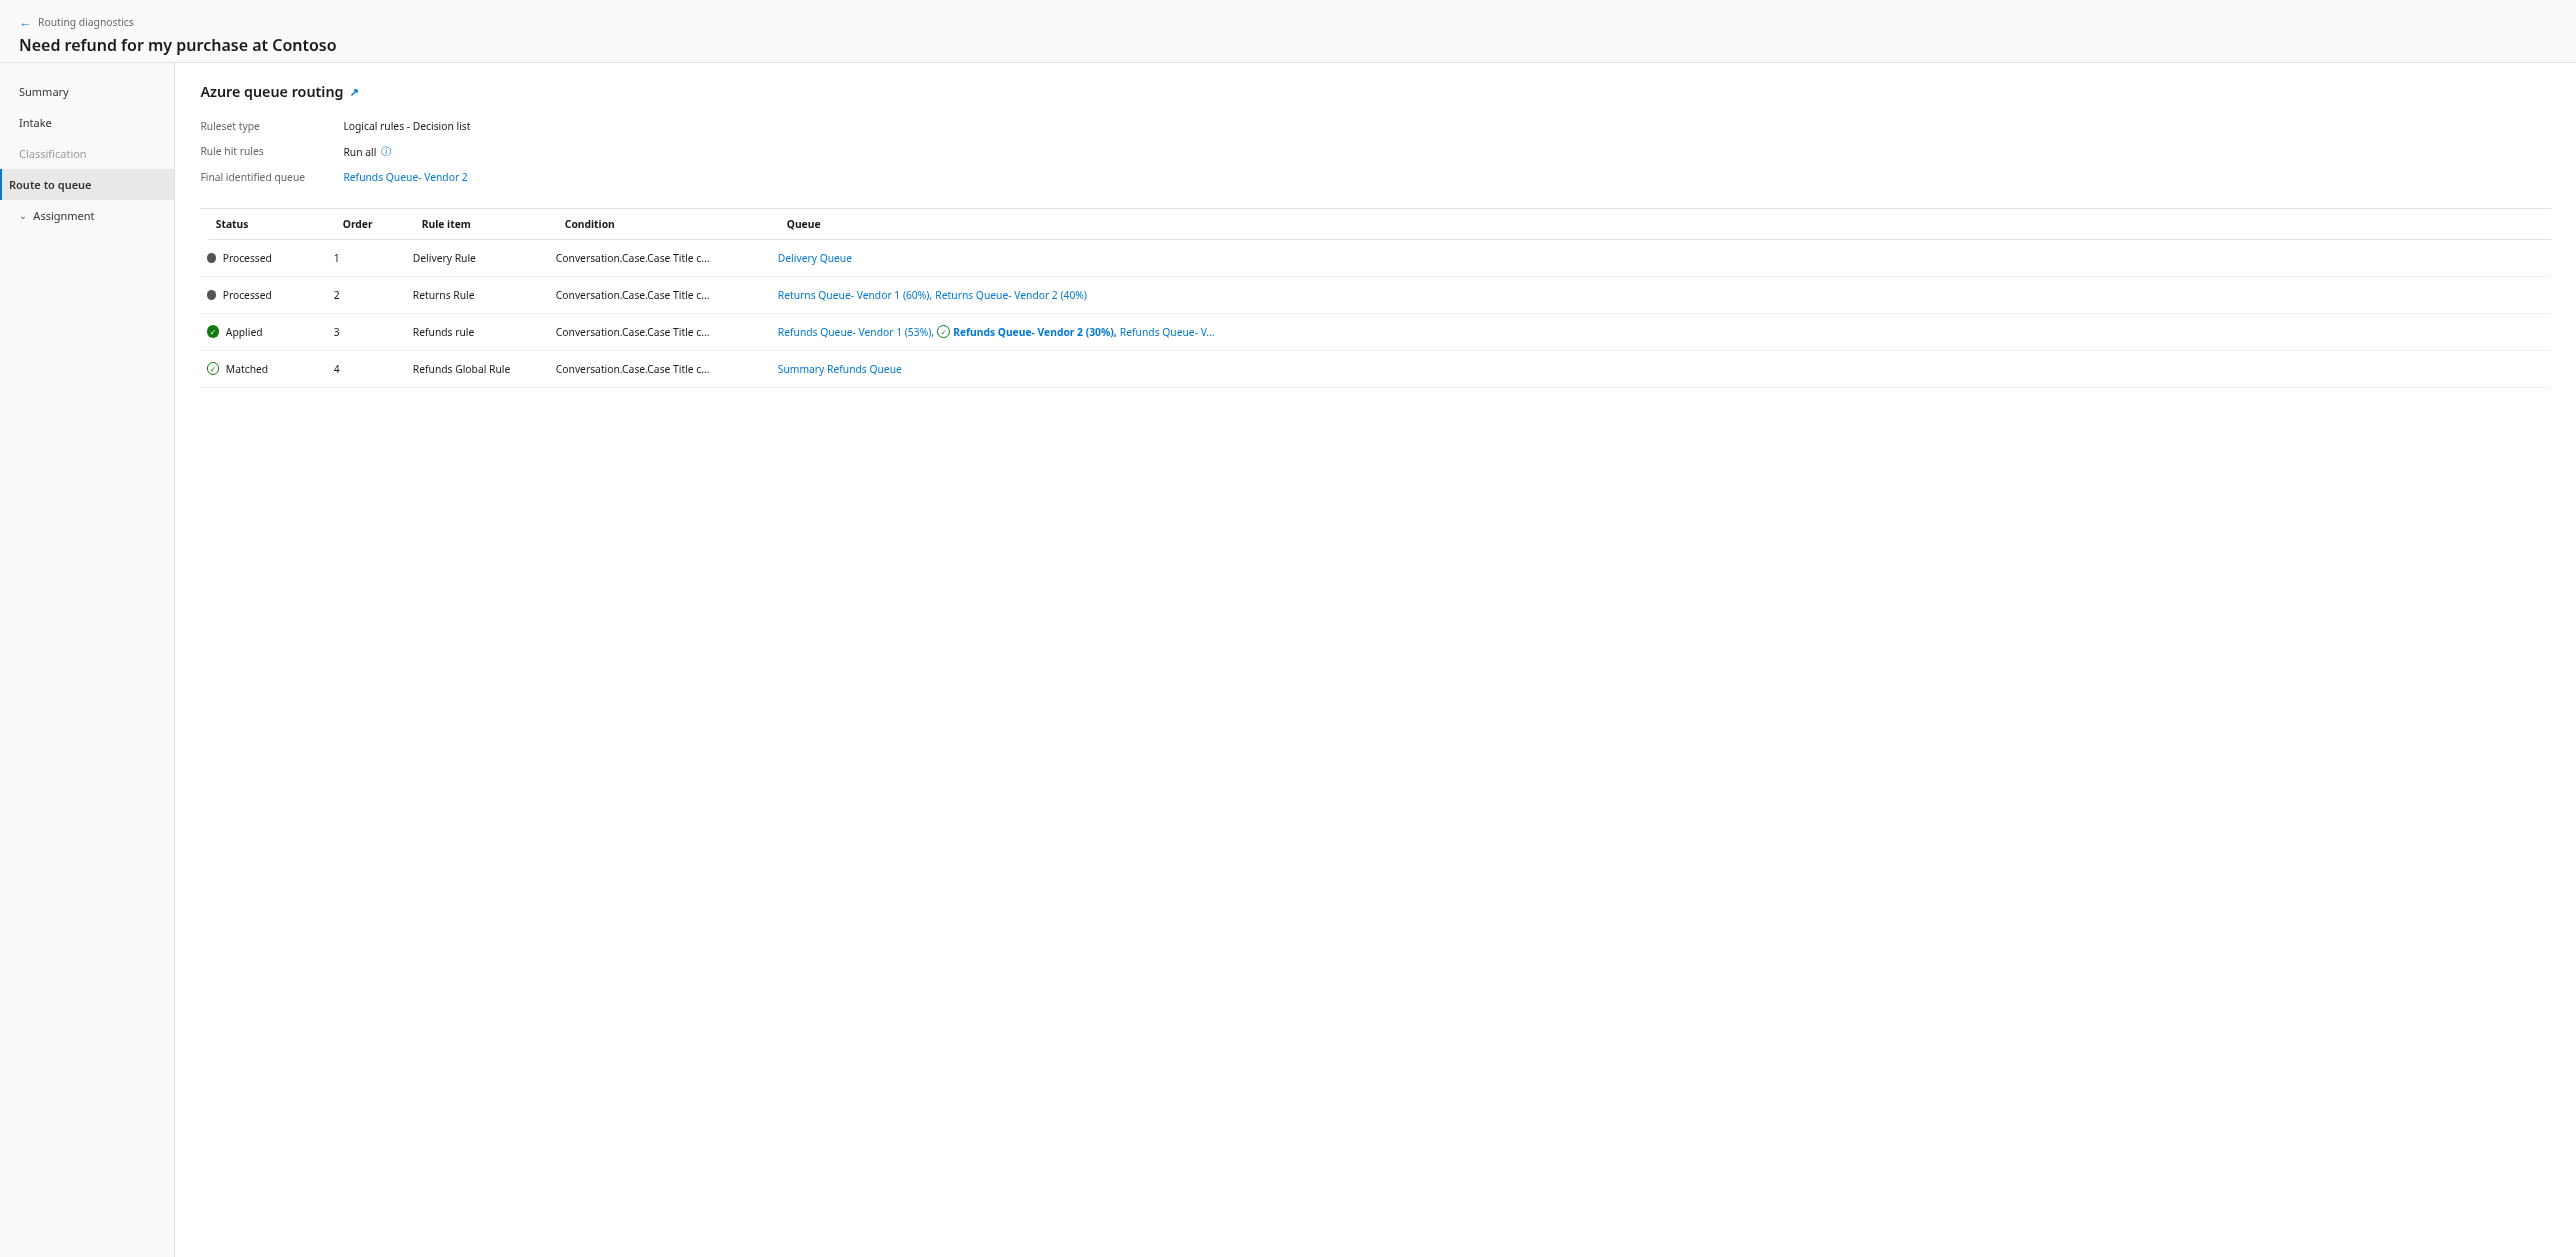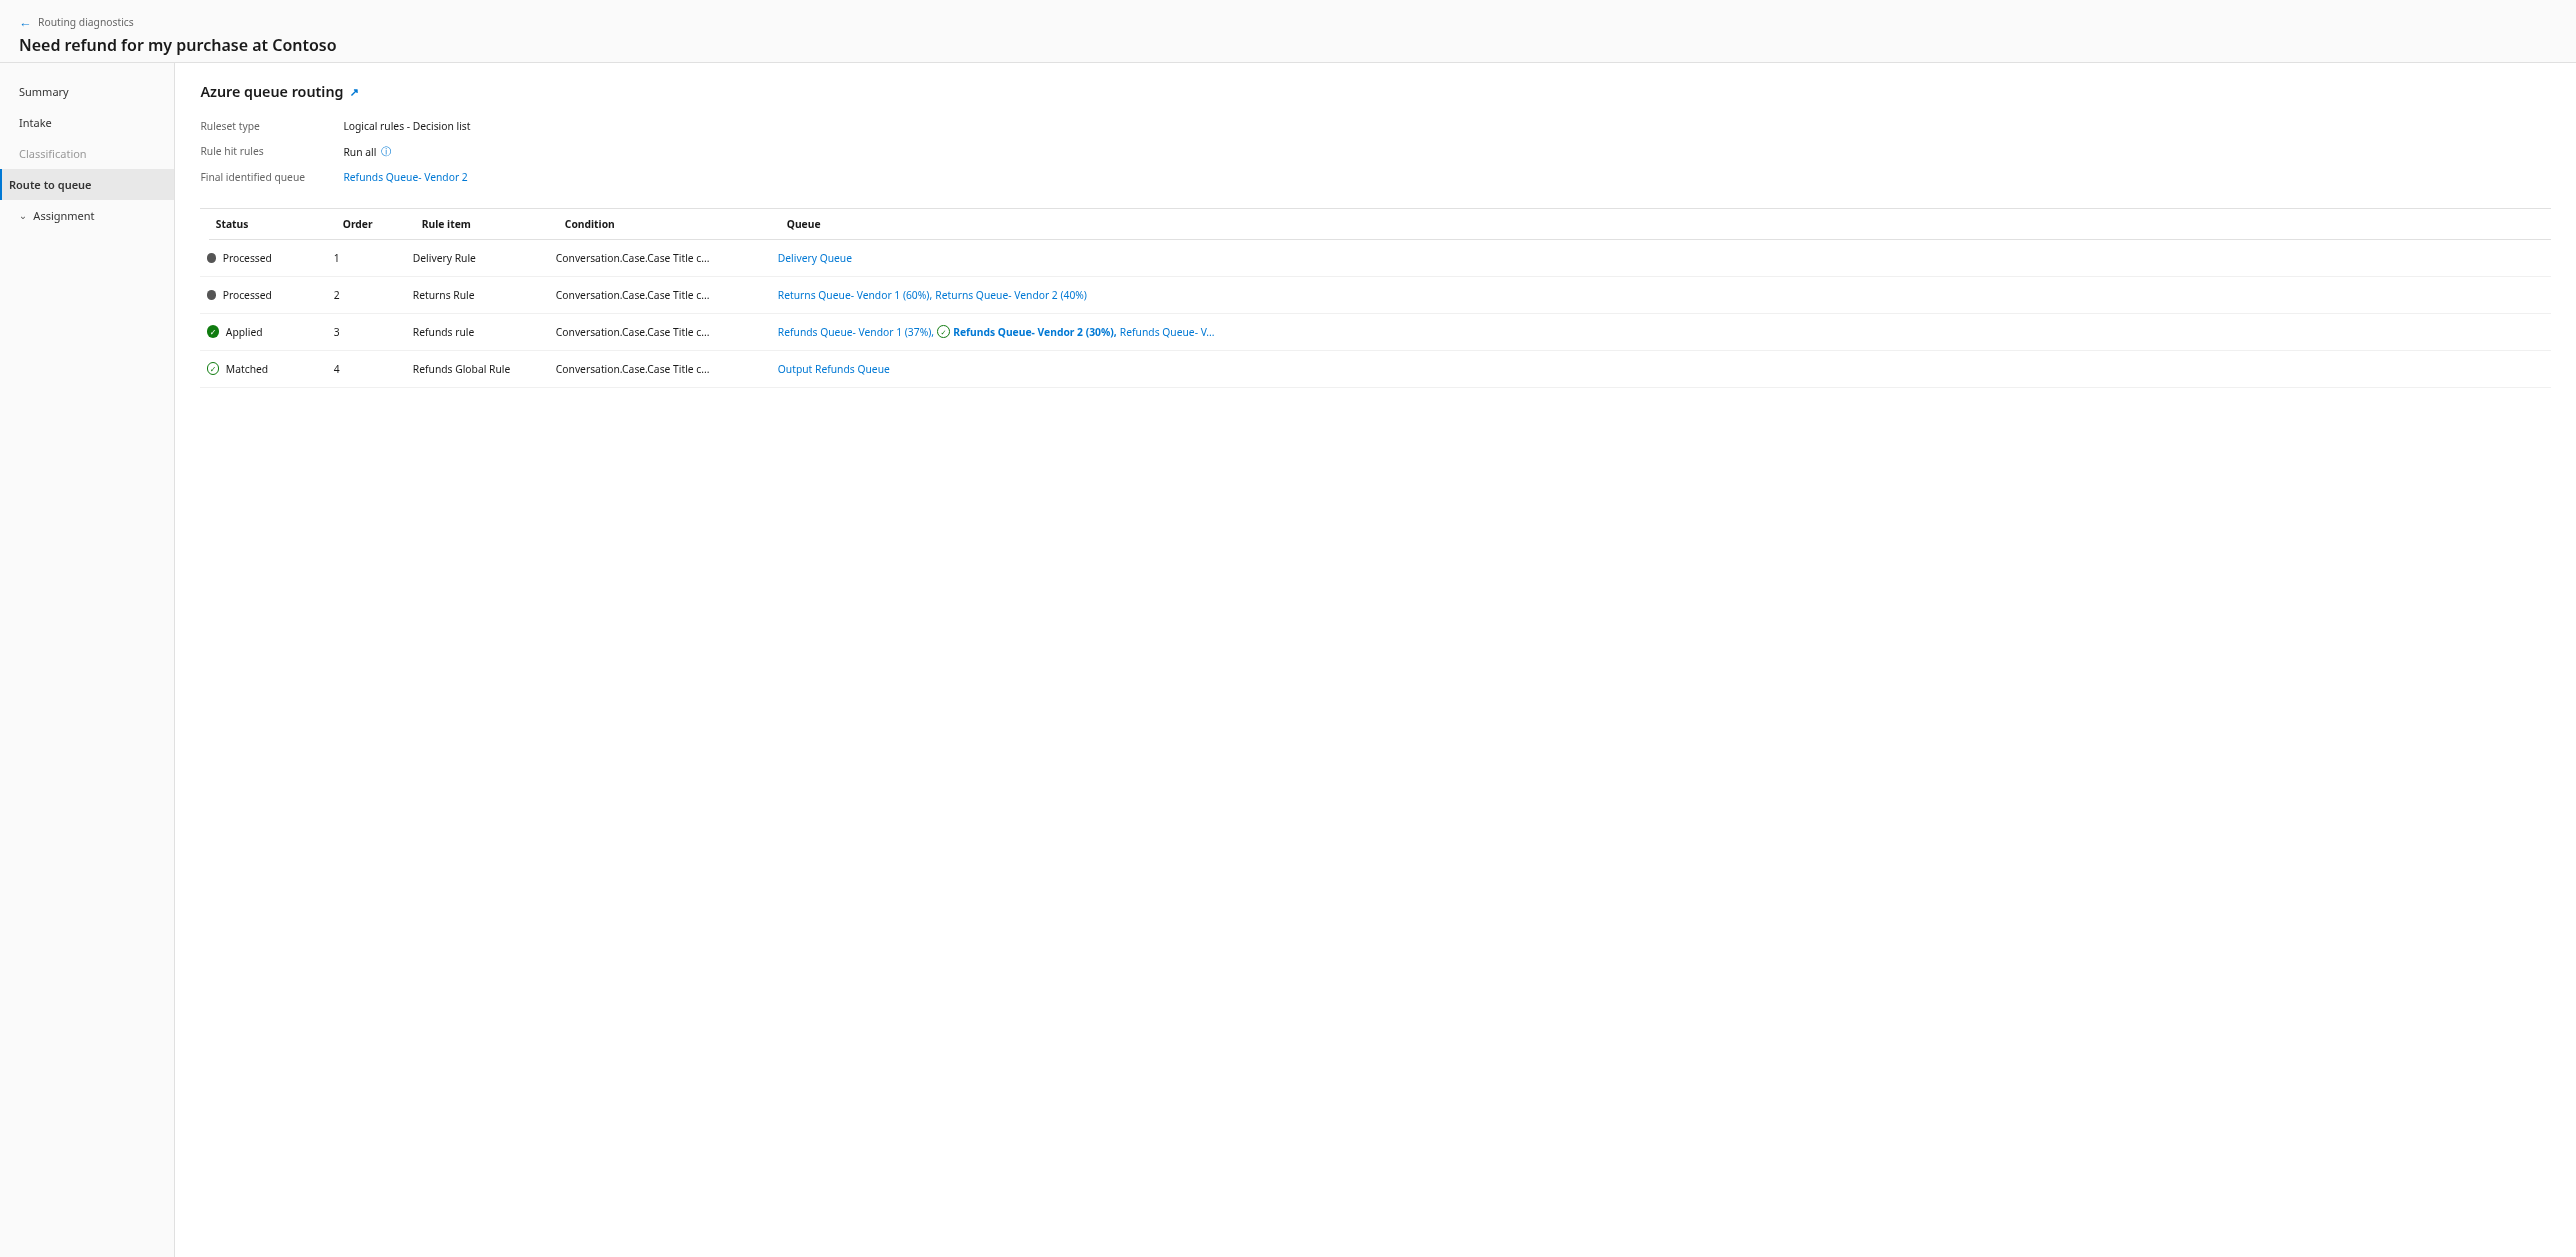--- a/index.html
+++ b/index.html
@@ -297,37 +297,37 @@
 
         <div class="table-row-el">
           <div class="td">
             <span class="status-check-applied">✓</span>
             <span>Applied</span>
           </div>
           <div class="td">3</div>
           <div class="td">Refunds rule</div>
           <div class="td">Conversation.Case.Case Title c...</div>
           <div class="td output-cell">
-            <span style="color:#0078d4;cursor:pointer;">Refunds Queue- Vendor 1 (37%),</span>
+            <span style="color:#0078d4;cursor:pointer;">Refunds Queue- Vendor 1 (53%),</span>
             <span class="output-check-icon">✓</span>
             <span style="color:#0078d4;cursor:pointer;font-weight:700;">Refunds Queue- Vendor 2 (30%),</span>
             <span style="color:#0078d4;cursor:pointer;">Refunds Queue- V...</span>
           </div>
         </div>
 
         <div class="table-row-el">
           <div class="td">
             <span class="status-check-matched">✓</span>
             <span>Matched</span>
           </div>
           <div class="td">4</div>
           <div class="td">Refunds Global Rule</div>
           <div class="td">Conversation.Case.Case Title c...</div>
           <div class="td output-cell">
-            <span style="color:#0078d4;cursor:pointer;">Output Refunds Queue</span>
+            <span style="color:#0078d4;cursor:pointer;">Summary Refunds Queue</span>
           </div>
         </div>
 
       </div>
     </div>
   </div>
 </div>
 
 
 </body></html>

